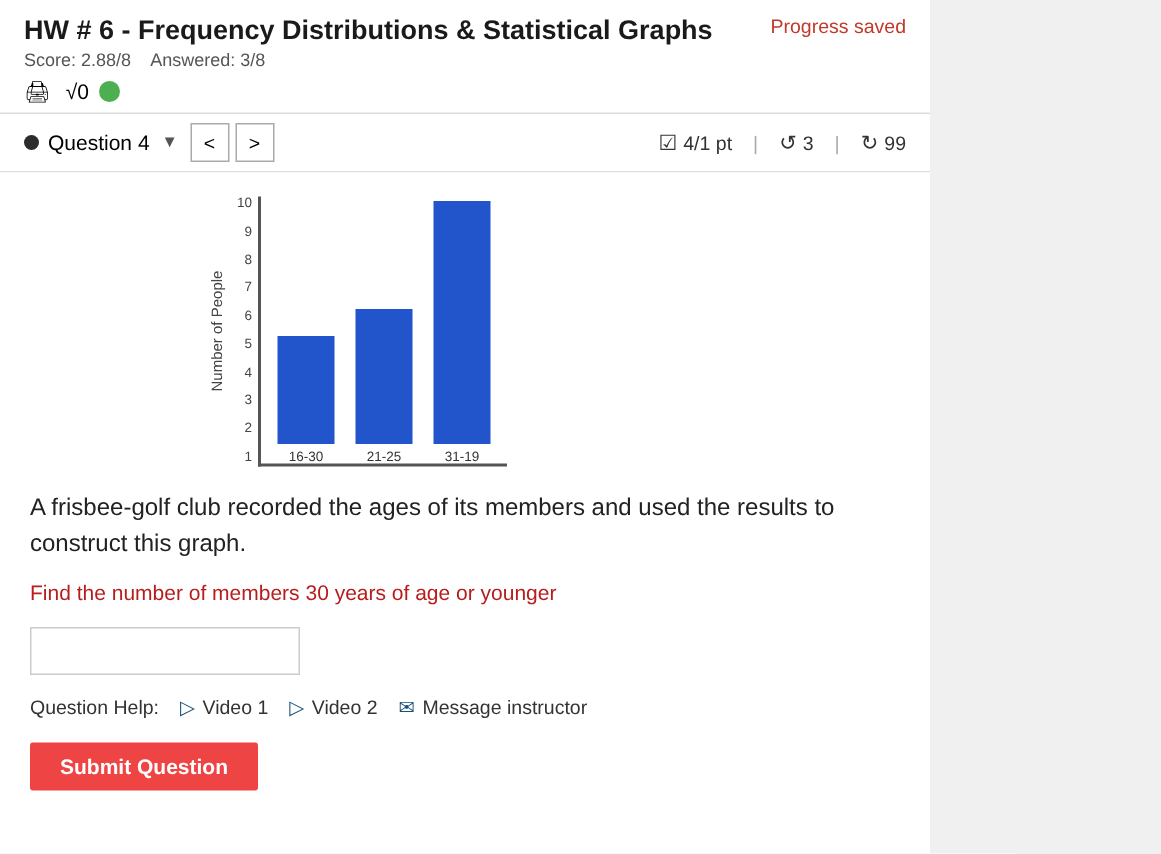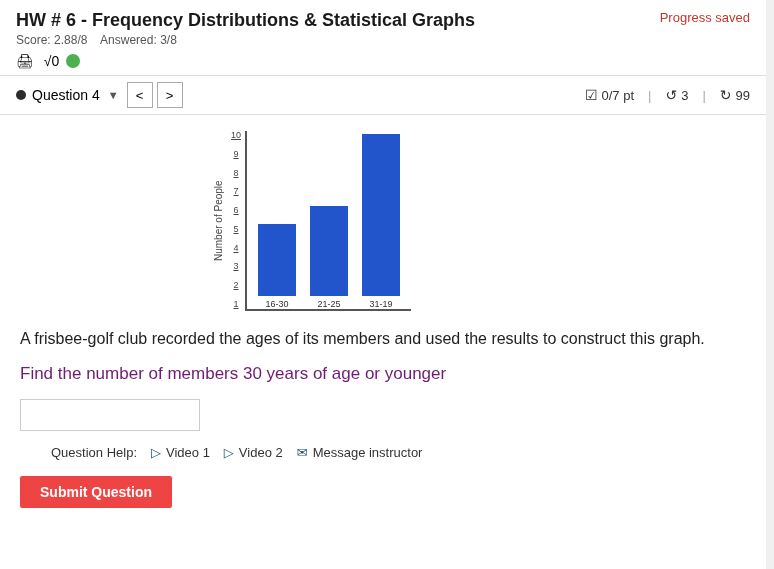--- a/index.html
+++ b/index.html
@@ -4,21 +4,21 @@
   <style>
     * { box-sizing: border-box; margin: 0; padding: 0; }
     body {
       font-family: Arial, sans-serif;
       background: #f0f0f0;
       width: 774px;
       min-height: 569px;
       overflow: hidden;
     }
     .container {
-      width: 766px;
+      width: 620px;
       min-height: 569px;
       background: #fff;
       position: relative;
       padding: 0;
     }
     .header {
       background: #fff;
       padding: 10px 16px 6px 16px;
       border-bottom: 1px solid #ddd;
     }
@@ -148,23 +148,22 @@
       display: flex;
       flex-direction: column-reverse;
       justify-content: space-between;
       height: 180px;
       margin-right: 4px;
       padding-bottom: 2px;
     }
     .y-tick {
       font-size: 9px;
       color: #444;
-      text-align: center;
+      text-align: right;
       line-height: 1;
-      text-decoration: underline;
     }
     .bars-area {
       display: flex;
       align-items: flex-end;
       height: 180px;
       gap: 0;
       border-left: 2px solid #555;
       border-bottom: 2px solid #555;
       position: relative;
       padding: 0 4px;
@@ -200,42 +199,41 @@
       font-size: 13px;
       cursor: pointer;
     }
     .description {
       font-size: 16px;
       color: #222;
       margin-bottom: 10px;
       line-height: 1.5;
     }
     .question-text {
-      font-size: 17px;
-      color: #701a75;
+      font-size: 14px;
+      color: #b91c1c;
       margin-bottom: 12px;
       line-height: 1.5;
     }
     .answer-input {
       border: 1px solid #ccc;
       width: 180px;
       height: 32px;
       padding: 4px 8px;
       font-size: 14px;
       margin-bottom: 14px;
       display: block;
     }
     .question-help {
       display: flex;
       align-items: center;
       gap: 14px;
       font-size: 13px;
       color: #333;
       margin-bottom: 16px;
-      margin-left: 31px;
     }
     .help-item {
       display: flex;
       align-items: center;
       gap: 5px;
       cursor: pointer;
     }
     .help-icon {
       color: #1a5276;
     }
@@ -294,21 +292,21 @@
       </div>
       <span class="dropdown-arrow">▼</span>
       <div class="nav-arrows">
         <button class="nav-btn">&lt;</button>
         <button class="nav-btn">&gt;</button>
       </div>
     </div>
     <div class="question-meta">
       <div class="meta-item">
         <span style="font-size:14px;">☑</span>
-        <span>0/7 pt</span>
+        <span>4/1 pt</span>
       </div>
       <span class="separator">|</span>
       <div class="meta-item">
         <span style="font-size:14px;">↺</span>
         <span>3</span>
       </div>
       <span class="separator">|</span>
       <div class="meta-item">
         <span style="font-size:14px;">↻</span>
         <span>99</span>

